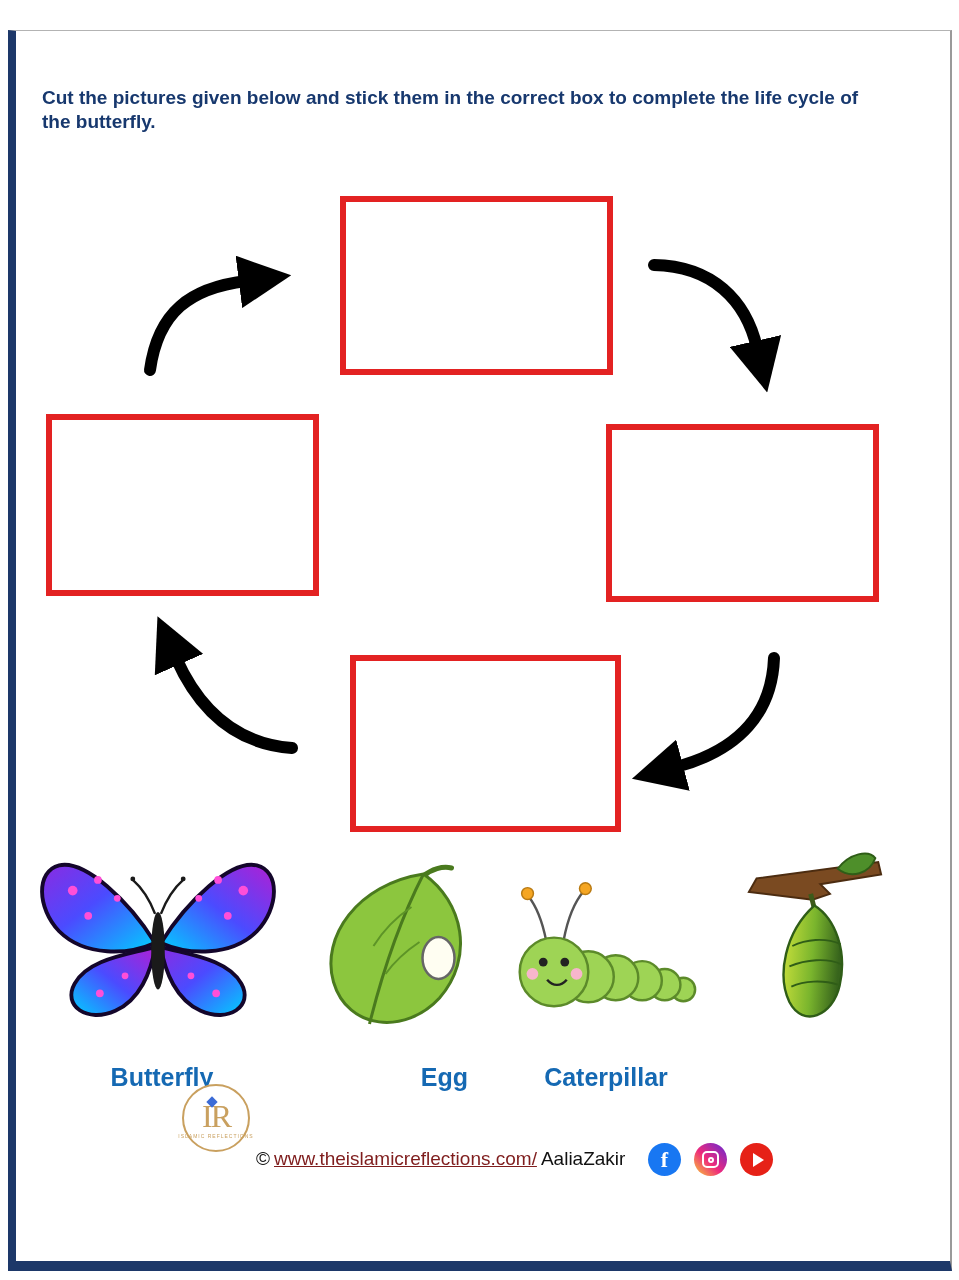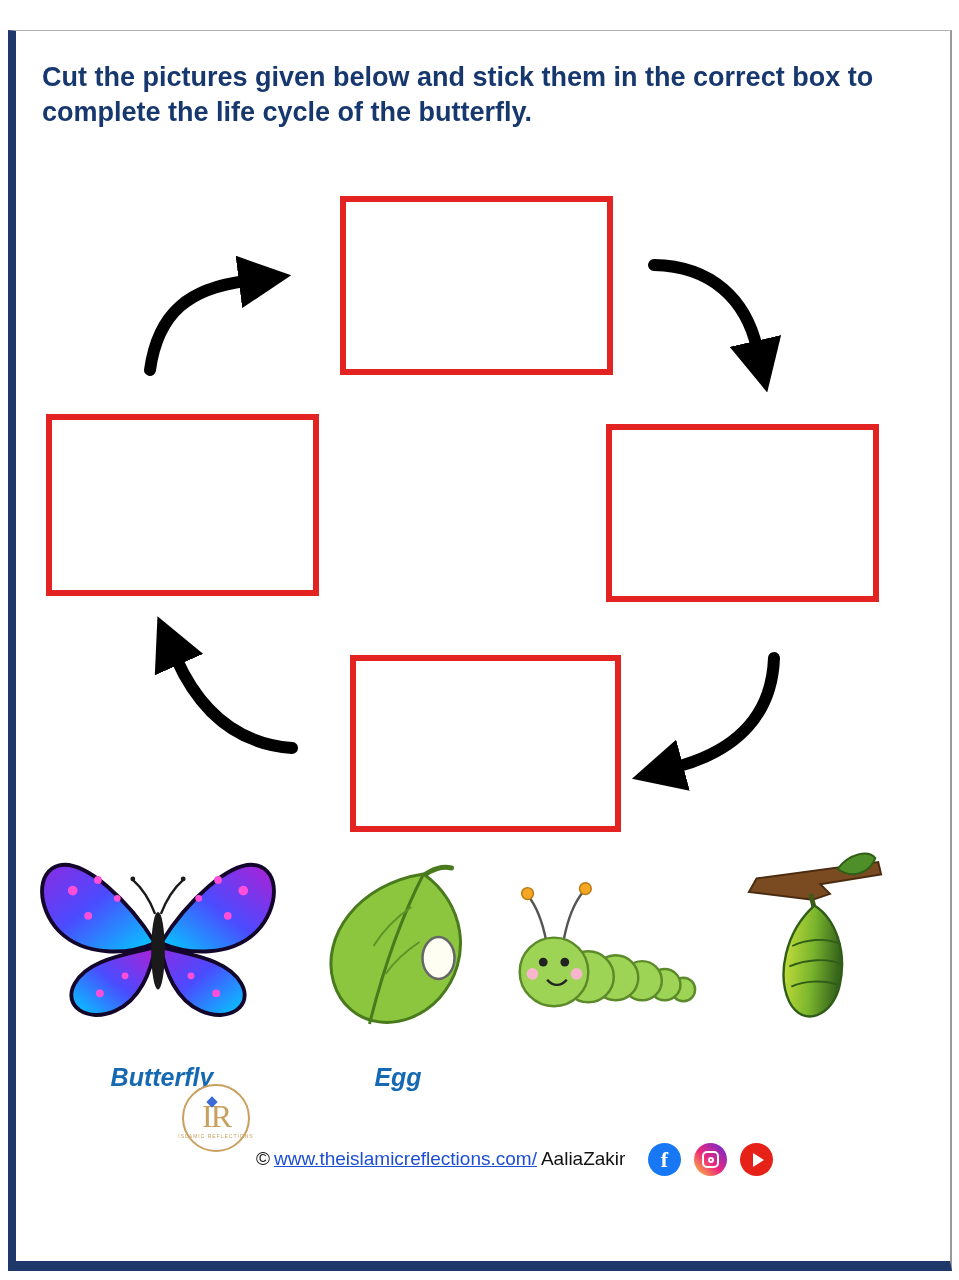--- a/index.html
+++ b/index.html
@@ -15,59 +15,59 @@
   *{margin:0;padding:0;box-sizing:border-box;}
   html,body{width:959px;height:1280px;background:#ffffff;font-family:"Liberation Sans",sans-serif;}
   .page{position:relative;width:959px;height:1280px;overflow:hidden;background:#fff;}
 
   .frame{position:absolute;left:8px;top:30px;width:944px;height:1241px;
     border-left:8px solid var(--page-border);
     border-bottom:10px solid var(--page-border);
     border-top:1px solid #b3b3b3;
     border-right:2px solid #9a9a9a;}
 
-  .instruction{position:absolute;left:42px;top:60px;width:848px;
-    font-size:27px;font-weight:bold;line-height:1.28;color:var(--instruction-text);}
+  .instruction{position:absolute;left:42px;top:86px;width:848px;
+    font-size:19px;font-weight:bold;line-height:1.28;color:var(--instruction-text);}
 
   .dropbox{position:absolute;border:6px solid var(--box-border);background:#fff;}
   .box-top{left:340px;top:196px;width:273px;height:179px;}
   .box-right{left:606px;top:424px;width:273px;height:178px;}
   .box-bottom{left:350px;top:655px;width:271px;height:177px;}
   .box-left{left:46px;top:414px;width:273px;height:182px;}
 
   .arrows{position:absolute;left:0;top:0;width:959px;height:1280px;pointer-events:none;}
 
   .illustration{position:absolute;}
   .ill-butterfly{left:32px;top:845px;width:252px;height:190px;}
   .ill-egg{left:310px;top:862px;width:178px;height:180px;}
   .ill-caterpillar{left:505px;top:862px;width:196px;height:162px;}
   .ill-pupa{left:745px;top:848px;width:140px;height:196px;}
   .illustration svg{width:100%;height:100%;display:block;}
 
   .cut-label{position:absolute;top:1063px;font-size:25px;font-weight:bold;
-    color:var(--label-text);text-align:center;font-style:italic;}
+    color:var(--label-text);text-align:center;}
   .lbl-butterfly{left:62px;width:200px;}
-  .lbl-egg{left:328px;width:140px;}
+  .lbl-egg{left:328px;width:140px;text-align:right;}
   .lbl-caterpillar{left:516px;width:180px;}
   .lbl-pupa{left:718px;width:180px;}
 
   
   .logo-circle{position:absolute;left:182px;top:1084px;width:68px;height:68px;
     border:2px solid var(--logo-gold);border-radius:50%;background:#fff;
     display:flex;flex-direction:column;align-items:center;justify-content:center;}
   .logo-monogram{font-family:"Liberation Serif",serif;font-size:32px;line-height:1;
     color:var(--logo-gold);font-weight:400;letter-spacing:-2px;margin-top:2px;}
   .logo-diamond{position:absolute;left:24px;top:12px;width:8px;height:8px;
     background:#3b6bd6;transform:rotate(45deg);}
   .logo-caption{font-size:5px;color:var(--logo-gold);letter-spacing:1px;margin-top:1px;white-space:nowrap;}
 
   .credit{position:absolute;left:256px;top:1148px;font-size:19px;color:#111;
     display:flex;align-items:baseline;gap:4px;white-space:nowrap;}
   .credit .copy{font-weight:400;}
-  .credit a{color:#1d4ed8;text-decoration:underline;}
+  .credit a{color:#7f1d1d;text-decoration:underline;}
   .credit .author{font-weight:normal;text-decoration:none;}
 
   .social-row{position:absolute;left:648px;top:1143px;display:flex;gap:13px;}
   .social{width:33px;height:33px;border-radius:50%;display:flex;align-items:center;justify-content:center;}
   .fb{background:var(--facebook-blue);color:#fff;font-size:22px;font-weight:bold;
     font-family:"Liberation Serif",serif;}
   .ig{background:linear-gradient(45deg,#f9ce34 0%,#ee2a7b 45%,#6228d7 100%);}
   .ig-cam{width:17px;height:17px;border:2px solid #fff;border-radius:5px;position:relative;}
   .ig-lens{position:absolute;left:3.5px;top:3.5px;width:6px;height:6px;border:2px solid #fff;border-radius:50%;}
   .yt{background:var(--youtube-red);}
@@ -186,20 +186,21 @@
       <path d="M4 44 L 12 30 L 138 13 L 141 26 L 78 36 L 88 46 L 70 52 Z" fill="#7a4a21" stroke="#4c2c10" stroke-width="2"></path>
       <path d="M96 20 C 108 4, 128 0, 135 9 C 129 25, 110 31, 96 20 Z" fill="#4e8f2a" stroke="#2f5d17" stroke-width="2"></path>
       <path d="M68 46 L 72 62" stroke="#3c5a1a" stroke-width="5"></path>
       <path d="M72 58 C 94 72, 106 106, 98 141 C 91 173, 60 185, 46 158 C 33 131, 41 86, 72 58 Z" fill="url(#pg)" stroke="#2f5d17" stroke-width="2.5"></path>
       <path d="M49 100 C 63 93, 83 91, 99 98 M46 121 C 63 114, 85 112, 100 119 M48 142 C 61 136, 81 135, 96 140" fill="none" stroke="#2f5d17" stroke-width="2"></path>
     </svg>
   </div>
 
   <div class="cut-label lbl-butterfly">Butterfly</div>
   <div class="cut-label lbl-egg">Egg</div>
+  <div class="cut-label lbl-caterpillar">Caterpillar</div>
 
   <div class="logo-circle">
     <span class="logo-diamond"></span>
     <span class="logo-monogram">IR</span>
     <span class="logo-caption">ISLAMIC REFLECTIONS</span>
   </div>
 
   <div class="credit">
     <span class="copy">©</span>
     <a href="#">www.theislamicreflections.com/</a>

